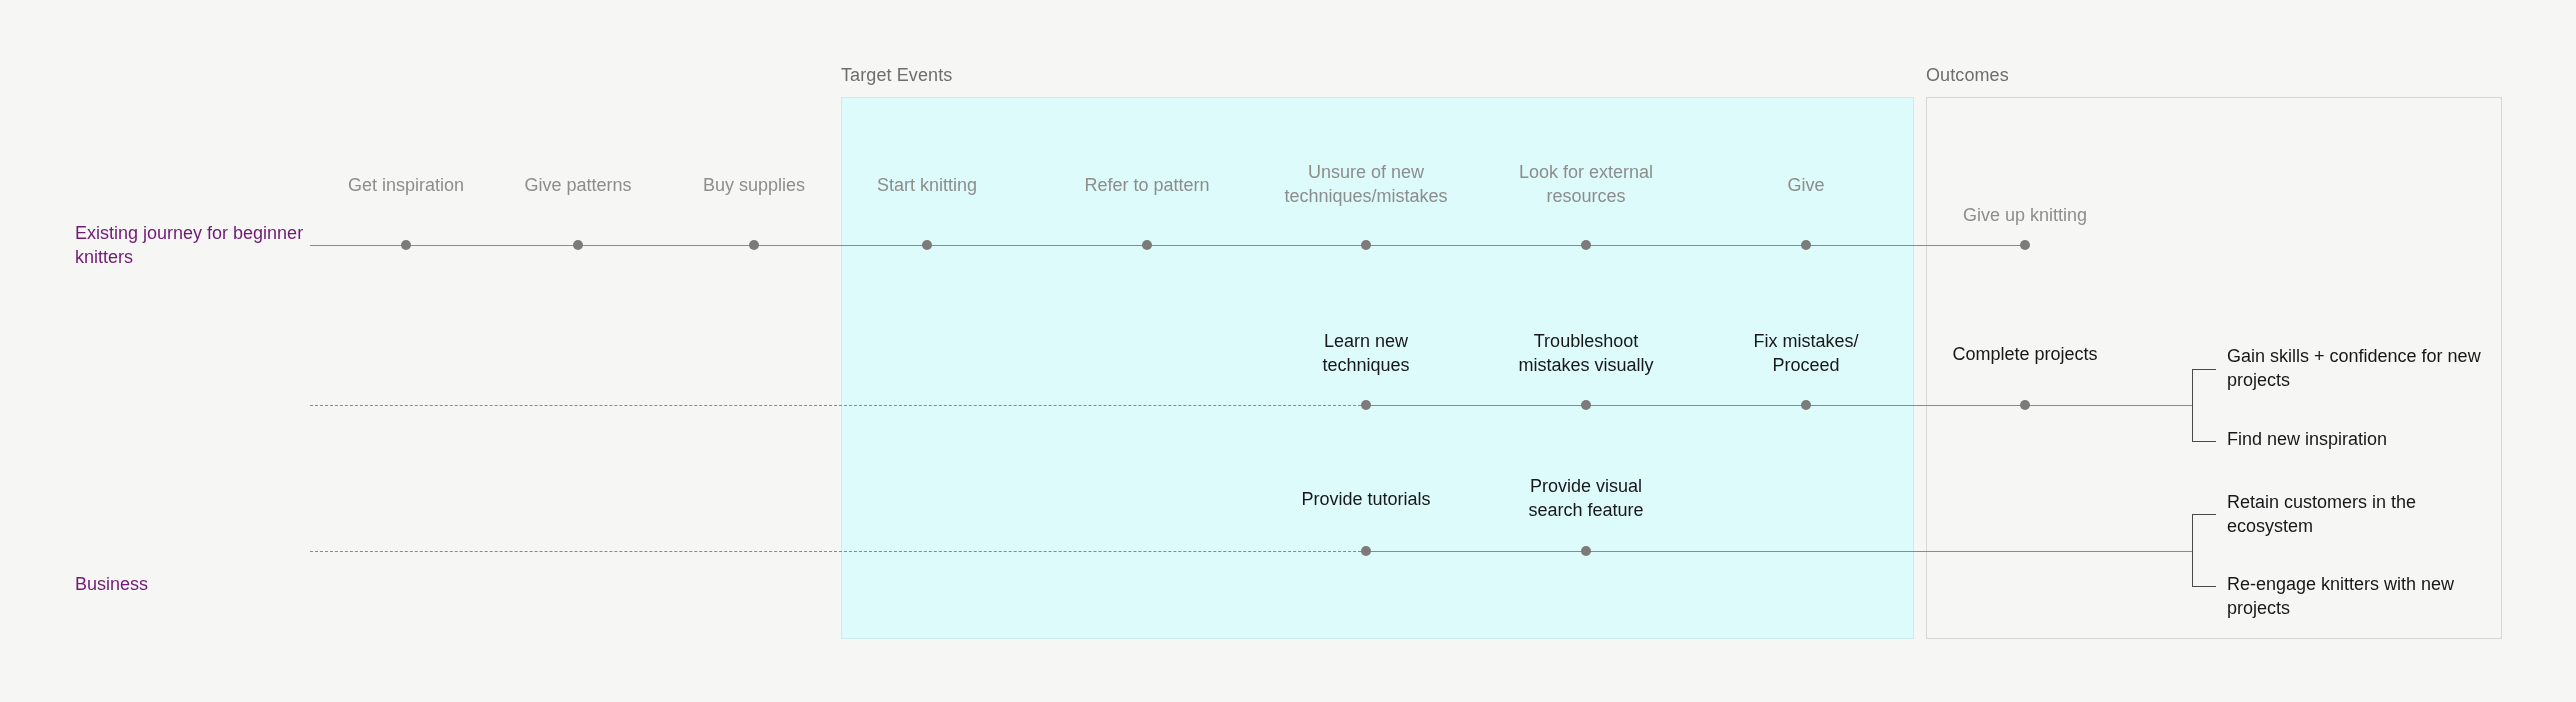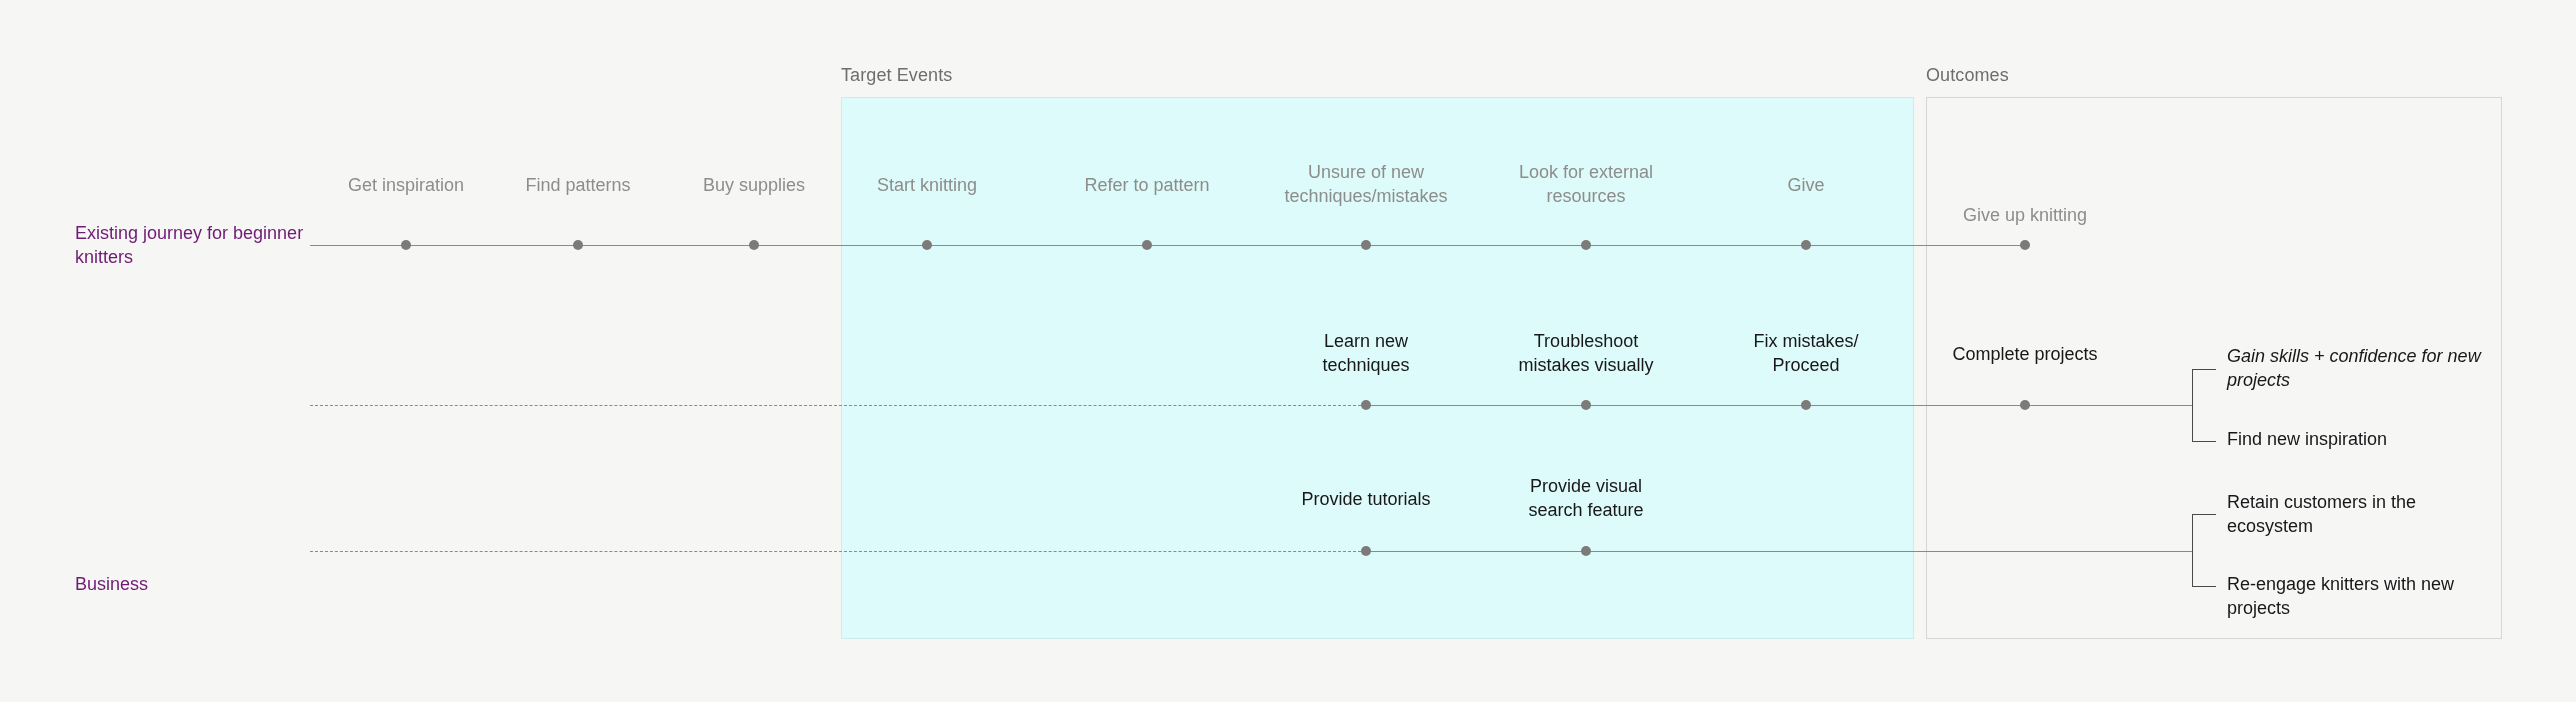--- a/index.html
+++ b/index.html
@@ -122,21 +122,21 @@
   #bracket-business { left: 2192px; top: 514px; height: 73px; }
 
   .outcome-text {
     position: absolute;
     left: 2227px;
     width: 273px;
     font-size: 18px;
     line-height: 1.35;
     color: #18181a;
   }
-  #outcome-proposed-0 { top: 344px; font-style: italic; }
+  #outcome-proposed-0 { top: 344px; }
   #outcome-proposed-1 { top: 427px; }
   #outcome-business-0 { top: 490px; }
   #outcome-business-1 { top: 572px; }
 </style>
 </head>
 <body>
 
 <div id="canvas">
 
   <div class="region-box" id="target-events-box"></div>
@@ -159,21 +159,21 @@
   <div class="node-dot" style="left:578px;  top:245px;"></div>
   <div class="node-dot" style="left:754px;  top:245px;"></div>
   <div class="node-dot" style="left:927px; top:245px;"></div>
   <div class="node-dot" style="left:1147px; top:245px;"></div>
   <div class="node-dot" style="left:1366px; top:245px;"></div>
   <div class="node-dot" style="left:1586px; top:245px;"></div>
   <div class="node-dot" style="left:1806px; top:245px;"></div>
   <div class="node-dot" style="left:2025px; top:245px;"></div>
 
   <div class="node-caption cap-muted" style="left:406px;  top:173px; width:218px;">Get inspiration</div>
-  <div class="node-caption cap-muted" style="left:578px;  top:173px; width:218px;">Find patterns</div>
+  <div class="node-caption cap-muted" style="left:578px;  top:173px; width:218px;">Give patterns</div>
   <div class="node-caption cap-muted" style="left:754px;  top:173px; width:218px;">Buy supplies</div>
   <div class="node-caption cap-muted" style="left:927px; top:173px; width:218px;">Start knitting</div>
   <div class="node-caption cap-muted" style="left:1147px; top:173px; width:218px;">Refer to pattern</div>
   <div class="node-caption cap-muted" style="left:1366px; top:160px; width:227px;">Unsure of new
 techniques/mistakes</div>
   <div class="node-caption cap-muted" style="left:1586px; top:160px; width:227px;">Look for external
 resources</div>
   <div class="node-caption cap-muted" style="left:1806px; top:173px; width:218px;">Give</div>
   <div class="node-caption cap-muted" style="left:2025px; top:173px; width:236px;margin-top:30px;">Give up knitting</div>
 

